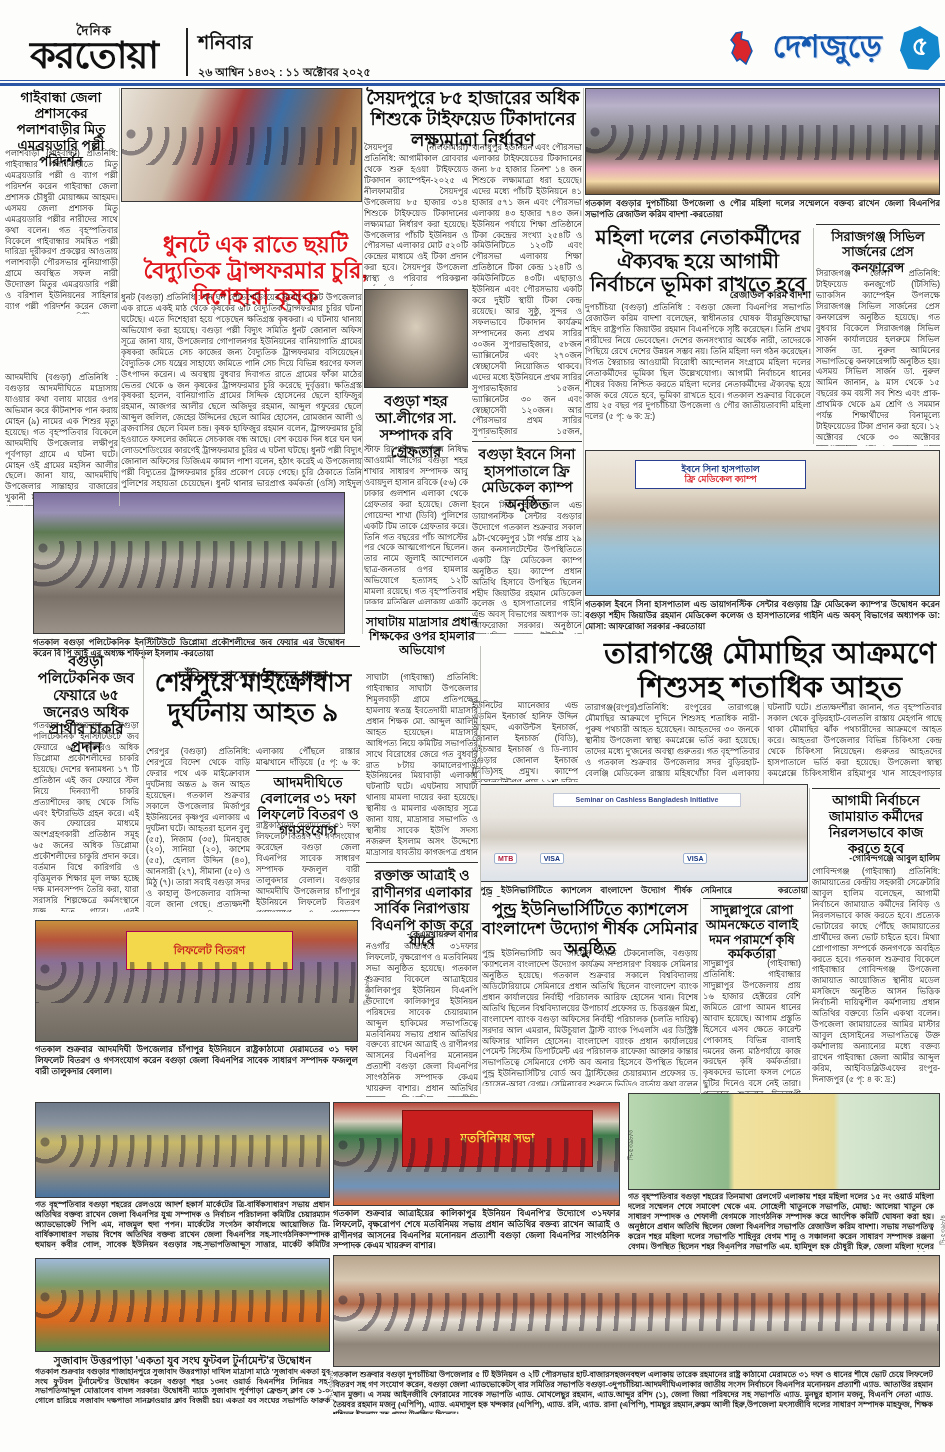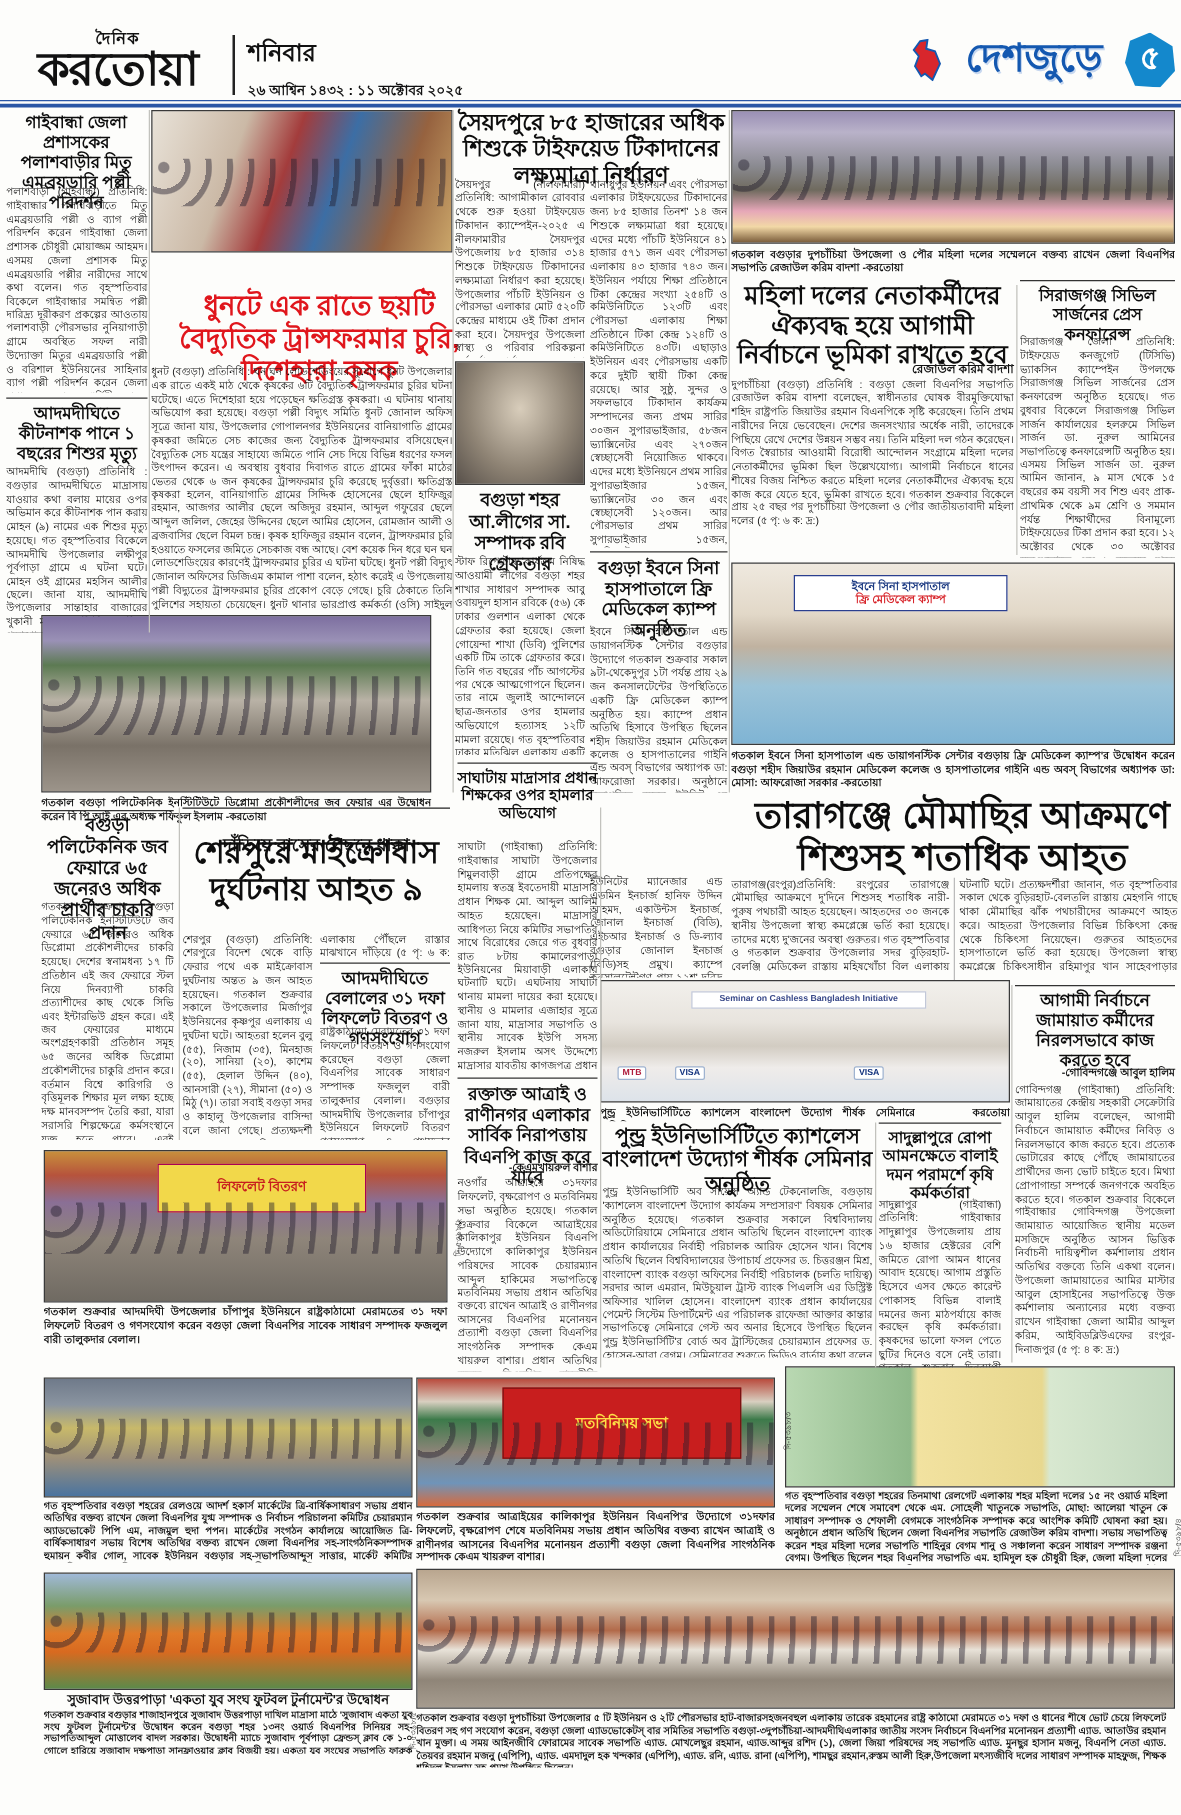--- a/index.html
+++ b/index.html
@@ -76,21 +76,20 @@
   <div class="abs headrule" style="left:0;top:80px;width:945px;"></div>
 
   <h3 class="abs head" style="left:5px;top:90px;width:112px;font-size:13.5px;">গাইবান্ধা জেলা প্রশাসকের পলাশবাড়ীর মিতু এমব্রয়ডারি পল্লী পরিদর্শন</h3>
   <p class="abs body" style="left:5px;top:148px;width:113px;height:166px;margin:0;">পলাশবাড়ী (গাইবান্ধা) প্রতিনিধি: গাইবান্ধার পলাশবাড়ীতে মিতু এমব্রয়ডারি পল্লী ও ব্যাগ পল্লী পরিদর্শন করেন গাইবান্ধা জেলা প্রশাসক চৌধুরী মোয়াজ্জম আহমদ। এসময় জেলা প্রশাসক মিতু এমব্রয়ডারি পল্লীর নারীদের সাথে কথা বলেন। গত বৃহস্পতিবার বিকেলে গাইবান্ধার সমন্বিত পল্লী দারিদ্র্য দূরীকরণ প্রকল্পের আওতায় পলাশবাড়ী পৌরসভার নুনিয়াগাড়ী গ্রামে অবস্থিত সফল নারী উদ্যোক্তা মিতুর এমব্রয়ডারি পল্লী ও বরিশাল ইউনিয়নের সাহিনার ব্যাগ পল্লী পরিদর্শন করেন জেলা প্রশাসক ও তার সহধর্মিনী। আরও উপস্থিত ছিলেন, গাইবান্ধা উপ-পরিচালক (৫ পৃ: ৩ ক: দ্র:)</p>
 
   <div class="abs photo ph-blanket crowd" style="left:121px;top:88px;width:241px;height:114px;"></div>
 
   <h3 class="abs head red" style="left:135px;top:232px;width:241px;font-size:22px;">ধুনটে এক রাতে ছয়টি বৈদ্যুতিক ট্রান্সফরমার চুরি, দিশেহারা কৃষক</h3>
   <p class="abs body" style="left:121px;top:292px;width:241px;height:196px;margin:0;">ধুনট (বগুড়া) প্রতিনিধি : ঘন ঘন লোডশেডিংয়ের সুযোগে ধুনট উপজেলার এক রাতে একই মাঠ থেকে কৃষকের ৬টি বৈদ্যুতিক ট্রান্সফরমার চুরির ঘটনা ঘটেছে। এতে দিশেহারা হয়ে পড়েছেন ক্ষতিগ্রস্ত কৃষকরা। এ ঘটনায় থানায় অভিযোগ করা হয়েছে। বগুড়া পল্লী বিদ্যুৎ সমিতি ধুনট জোনাল অফিস সূত্রে জানা যায়, উপজেলার গোপালনগর ইউনিয়নের বানিয়াগাতি গ্রামের কৃষকরা জমিতে সেচ কাজের জন্য বৈদ্যুতিক ট্রান্সফরমার বসিয়েছেন। বৈদ্যুতিক সেচ যন্ত্রের সাহায্যে জমিতে পানি সেচ দিয়ে বিভিন্ন ধরণের ফসল উৎপাদন করেন। এ অবস্থায় বুধবার দিবাগত রাতে গ্রামের ফাঁকা মাঠের ভেতর থেকে ৬ জন কৃষকের ট্রান্সফরমার চুরি করেছে দুর্বৃত্তরা। ক্ষতিগ্রস্ত কৃষকরা হলেন, বানিয়াগাতি গ্রামের সিদ্দিক হোসেনের ছেলে হাফিজুর রহমান, আজগর আলীর ছেলে অজিদুর রহমান, আব্দুল গফুরের ছেলে আব্দুল জলিল, জেহের উদ্দিনের ছেলে আমির হোসেন, রোমজান আলী ও ব্রজবাসির ছেলে বিমল চন্দ্র। কৃষক হাফিজুর রহমান বলেন, ট্রান্সফরমার চুরি হওয়াতে ফসলের জমিতে সেচকাজ বন্ধ আছে। বেশ কয়েক দিন ধরে ঘন ঘন লোডশেডিংয়ের কারণেই ট্রান্সফরমার চুরির এ ঘটনা ঘটছে। ধুনট পল্লী বিদ্যুৎ জোনাল অফিসের ডিজিএম কামাল পাশা বলেন, হঠাৎ করেই এ উপজেলায় পল্লী বিদ্যুতের ট্রান্সফরমার চুরির প্রকোপ বেড়ে গেছে। চুরি ঠেকাতে তিনি পুলিশের সহায়তা চেয়েছেন। ধুনট থানার ভারপ্রাপ্ত কর্মকর্তা (ওসি) সাইদুল আলম জানান, ট্রান্সফরমার চুরির ঘটনায় অভিযোগ পেয়েছেন। চুরি ঠেকাতে প্রয়োজনীয় ব্যবস্থা নিতে আশ্বাস নিয়েছেন তিনি।</p>
 
-  <h3 class="abs head rule-top" style="left:5px;top:318px;width:113px;font-size:13.5px;">আদমদীঘিতে কীটনাশক পানে ১ বছরের শিশুর মৃত্যু</h3>
   <p class="abs body" style="left:5px;top:372px;width:113px;height:134px;margin:0;">আদমদীঘি (বগুড়া) প্রতিনিধি : বগুড়ার আদমদীঘিতে মাদ্রাসায় যাওয়ার কথা বলায় মায়ের ওপর অভিমান করে কীটনাশক পান করায় মোহন (৯) নামের এক শিশুর মৃত্যু হয়েছে। গত বৃহস্পতিবার বিকেলে আদমদীঘি উপজেলার লক্ষীপুর পূর্বপাড়া গ্রামে এ ঘটনা ঘটে। মোহন ওই গ্রামের মহসিন আলীর ছেলে। জানা যায়, আদমদীঘি উপজেলার সান্তাহার বাজারের খুকানী মাদ্রাসার দ্বিতীয় শ্রেণিতে পড়াশোনা করতো মোহন। মাদ্রাসা থেকে ছুটি নিয়ে কয়েকদিন (৫ পৃ: ৬ ক: দ্র:)</p>
 
   <h3 class="abs head" style="left:364px;top:88px;width:218px;font-size:18px;">সৈয়দপুরে ৮৫ হাজারের অধিক শিশুকে টাইফয়েড টিকাদানের লক্ষ্যমাত্রা নির্ধারণ</h3>
   <p class="abs body" style="left:364px;top:142px;width:104px;height:144px;margin:0;">সৈয়দপুর (নীলফামারী) প্রতিনিধি: আগামীকাল রোববার থেকে শুরু হওয়া টাইফয়েড টিকাদান ক্যাম্পেইন-২০২৫ এ নীলফামারীর সৈয়দপুর উপজেলায় ৮৫ হাজার ৩১৪ শিশুকে টাইফয়েড টিকাদানের লক্ষ্যমাত্রা নির্ধারণ করা হয়েছে। উপজেলার পাঁচটি ইউনিয়ন ও পৌরসভা এলাকার মোট ৫২০টি কেন্দ্রের মাধ্যমে ওই টিকা প্রদান করা হবে। সৈয়দপুর উপজেলা স্বাস্থ্য ও পরিবার পরিকল্পনা কর্মকর্তার কার্যালয় সূত্রে জানা যায়, উপজেলার পাঁচটি কামারপুকুর, কাশিরাম বেলপুকুর, বাঙ্গালীপুর, বোতলাগাড়ী ও</p>
   <div class="abs photo ph-oldman" style="left:364px;top:289px;width:104px;height:99px;"></div>
   <p class="abs body" style="left:472px;top:142px;width:110px;height:296px;margin:0;">থানাধুপুর ইউনিয়ন এবং পৌরসভা এলাকার টাইফয়েডের টিকাদানের জন্য ৮৫ হাজার তিনশ' ১৪ জন শিশুকে লক্ষ্যমাত্রা ধরা হয়েছে। এদের মধ্যে পাঁচটি ইউনিয়নে ৪১ হাজার ৫৭১ জন এবং পৌরসভা এলাকায় ৪৩ হাজার ৭৪৩ জন। ইউনিয়ন পর্যায়ে শিক্ষা প্রতিষ্ঠানে টিকা কেন্দ্রের সংখ্যা ২৫৪টি ও কমিউনিটিতে ১২৩টি এবং পৌরসভা এলাকায় শিক্ষা প্রতিষ্ঠানে টিকা কেন্দ্র ১২৪টি ও কমিউনিটিতে ৪৩টি। এছাড়াও ইউনিয়ন এবং পৌরসভায় একটি করে দুইটি স্থায়ী টিকা কেন্দ্র রয়েছে। আর সুষ্ঠু, সুন্দর ও সফলভাবে টিকাদান কার্যক্রম সম্পাদনের জন্য প্রথম সারির ৩০জন সুপারভাইজার, ৫৮জন ভ্যাক্সিনেটর এবং ২৭০জন স্বেচ্ছাসেবী নিয়োজিত থাকবে। এদের মধ্যে ইউনিয়নে প্রথম সারির সুপারভাইজার ১৫জন, ভ্যাক্সিনেটর ৩০ জন এবং স্বেচ্ছাসেবী ১২০জন। আর পৌরসভার প্রথম সারির সুপারভাইজার ১৫জন, ভ্যাক্সিনেটর ২৮জন এবং স্বেচ্ছাসেবী ১৫৩জন। সৈয়দপুর উপজেলা স্বাস্থ্য ও পরিবার পরিকল্পনা কর্মকর্তা ডা. মো. মীর হোসেন জানান, আগামী ১২ অক্টোবর থেকে ৩০ অক্টোবর পর্যন্ত শিক্ষা প্রতিষ্ঠানে এবং আগামী ১ নভেম্বর থেকে ১৩ নভেম্বর পর্যন্ত কমিউনিটি (৫ পৃ: ৪ ক: দ্র:)</p>
 
   <h3 class="abs head" style="left:364px;top:393px;width:104px;font-size:14.5px;">বগুড়া শহর আ.লীগের সা. সম্পাদক রবি গ্রেফতার</h3>
   <p class="abs body" style="left:364px;top:444px;width:104px;height:160px;margin:0;">স্টাফ রিপোর্টার: কার্যক্রম নিষিদ্ধ আওয়ামী লীগের বগুড়া শহর শাখার সাধারণ সম্পাদক আবু ওবায়দুল হাসান রবিকে (৫৬) কে ঢাকার গুলশান এলাকা থেকে গ্রেফতার করা হয়েছে। জেলা গোয়েন্দা শাখা (ডিবি) পুলিশের একটি টিম তাকে গ্রেফতার করে। তিনি গত বছরের পাঁচ আগস্টের পর থেকে আত্মগোপনে ছিলেন। তার নামে জুলাই আন্দোলনে ছাত্র-জনতার ওপর হামলার অভিযোগে হত্যাসহ ১২টি মামলা রয়েছে। গত বৃহস্পতিবার ঢাকার মতিঝিল এলাকায় একটি ব্যাংকে টাকা উত্তোলন করতে গেলে তিনি গ্রেফতার হন। গতকাল শুক্রবার বগুড়া জেলা (৫ পৃ: ৬ ক: দ্র:)</p>
 

